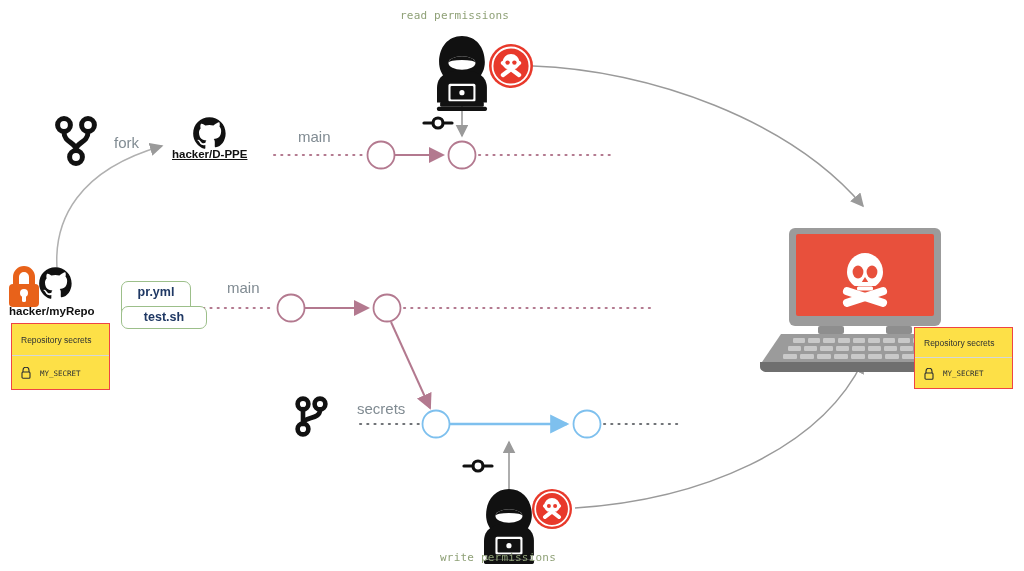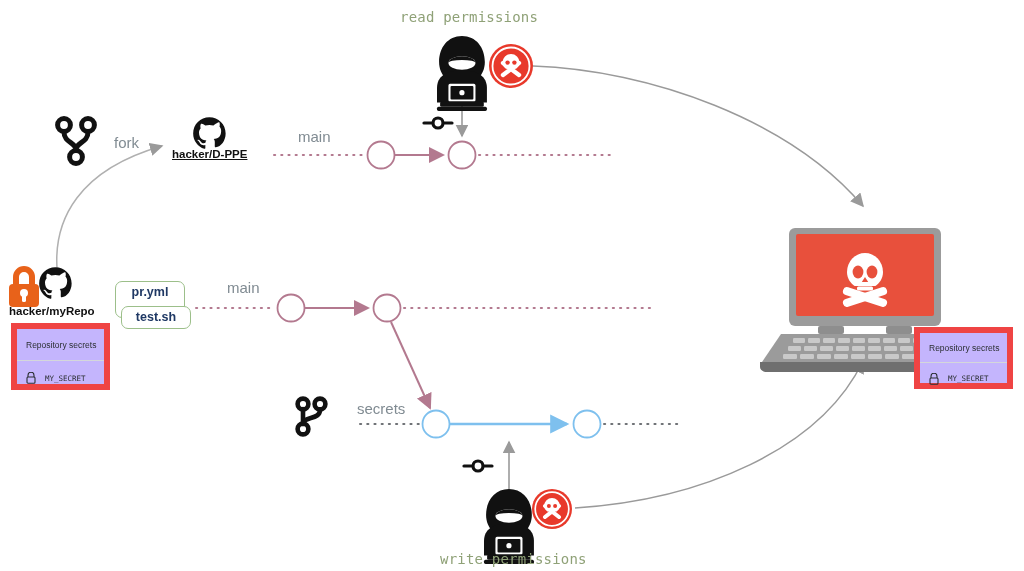--- a/index.html
+++ b/index.html
@@ -21,21 +21,21 @@
     top: 0;
     width: 1024px;
     height: 571px;
     pointer-events: none;
   }
   .abs { position: absolute; }
 
   
   .perm-label {
     font-family: "DejaVu Sans Mono", monospace;
-    font-size: 14px;
+    font-size: 11px;
     color: #8FA177;
     letter-spacing: 0.2px;
     white-space: nowrap;
   }
   .branch-label {
     font-family: "Liberation Sans", sans-serif;
     font-size: 15px;
     color: #808b92;
     white-space: nowrap;
     margin-left: 21px;
@@ -59,22 +59,22 @@
     font-size: 12.5px;
     font-weight: bold;
     text-align: center;
     line-height: 21px;
     white-space: nowrap;
   }
 
   
   .secrets-box {
     box-sizing: border-box;
-    border: 6px solid #ef4444;
-    background: #c4b5fd;
+    border: 1px solid #ef4444;
+    background: #fde047;
   }
   .secrets-head {
     box-sizing: border-box;
     border-bottom: 1px solid #d4d7da;
     color: #2b2f33;
     display: flex;
     align-items: center;
     padding-left: 9px;
     white-space: nowrap;
   }
@@ -300,22 +300,22 @@
   <div class="abs branch-label" style="left:336px; top:400px;">secrets</div>
 
   <div class="abs branch-label" style="left:277px; top:128px;">main</div>
 
   <div class="abs branch-label" style="left:206px; top:279px;">main</div>
 
   <div class="abs repo-name" style="left:172px; top:148px;text-decoration:underline;">hacker/D-PPE</div>
 
   <div class="abs repo-name" style="left:9px; top:305px;">hacker/myRepo</div>
 
-  <div class="abs file-chip" style="left:115px; top:281px; width:70px; height:37px;">pr.yml</div>
-  <div class="abs file-chip" style="left:121px; top:306px; width:70px; height:23px;">test.sh</div>
+  <div class="abs file-chip" style="left:121px; top:281px; width:70px; height:37px;">pr.yml</div>
+  <div class="abs file-chip" style="left:121px; top:306px; width:86px; height:23px;">test.sh</div>
 
   <div class="abs secrets-box" style="left:11px; top:323px; width:99px; height:67px;">
     <div class="secrets-head" style="height:32px; font-size:8.5px;">Repository secrets</div>
     <div class="secrets-row" style="height:34px;">
       <svg class="lock-sm" width="10" height="12" viewBox="0 0 10 12">
         <path d="M2,5 V3.2 A3,3 0 0,1 8,3.2 V5" fill="none" stroke="#2b2f33" stroke-width="1.1"></path>
         <rect x="1" y="5" width="8" height="6.2" rx="1" fill="none" stroke="#2b2f33" stroke-width="1.1"></rect>
       </svg>
       <span class="secret-name" style="font-size:7.5px;">MY_SECRET</span>
     </div>

